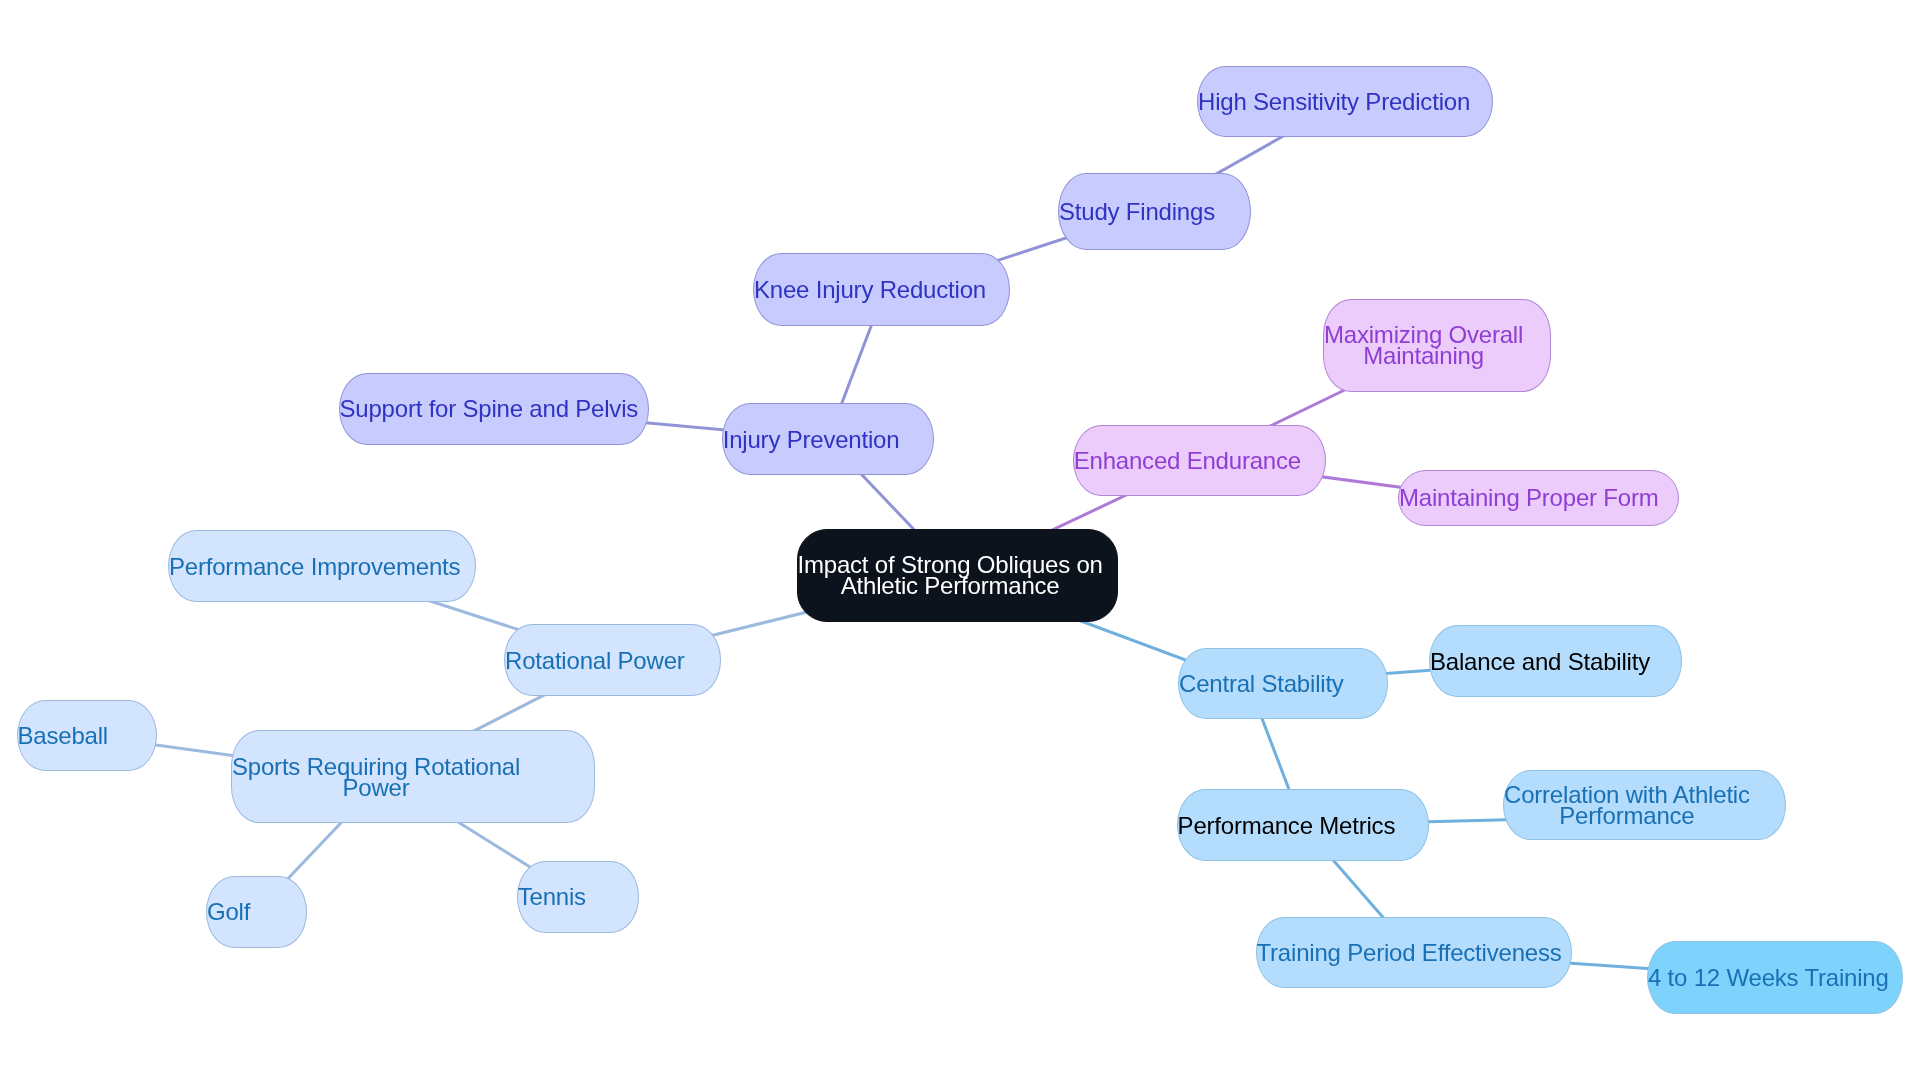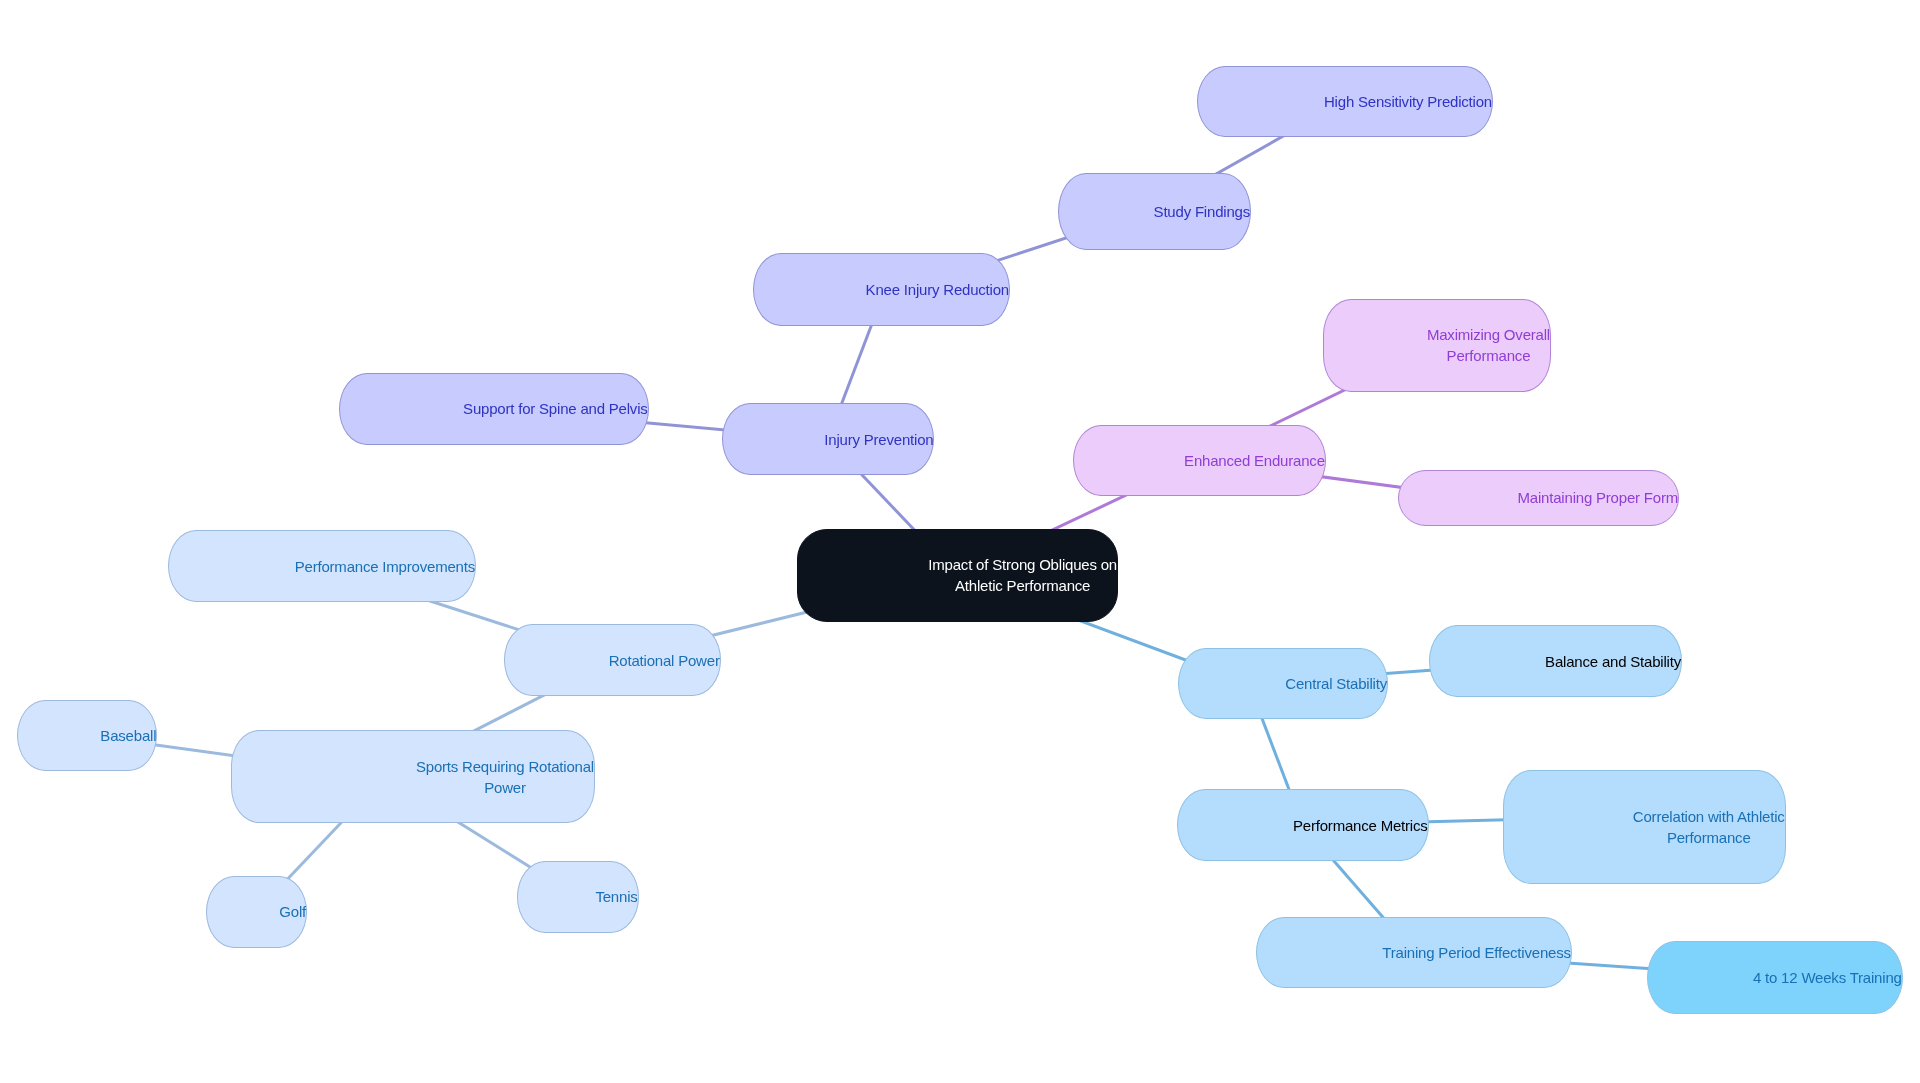--- a/index.html
+++ b/index.html
@@ -27,24 +27,24 @@
     left: 0;
     top: 0;
     width: 1920px;
     height: 1083px;
   }
   .node {
     position: absolute;
     box-sizing: border-box;
     display: flex;
     align-items: center;
-    justify-content: flex-end;
+    justify-content: flex-start;
     text-align: center;
     border: 1px solid transparent;
-    font-size: 15px;
+    font-size: 24px;
     line-height: 21px;
     letter-spacing: -0.2px;
     white-space: pre-line;
   }
   .node-label {
     display: block;
     transform: translate3d(0, 0, 0);
   }
 </style>
 </head>
@@ -93,21 +93,21 @@
       <span class="node-label">High Sensitivity Prediction</span>
     </div>
     <div class="node" style="border-radius:28px/50%;left:338.5px;top:372.7px;width:310.1px;height:72.3px;background:#c8cbfd;border-color:#9094d6;color:#2f33c2">
       <span class="node-label">Support for Spine and Pelvis</span>
     </div>
     <div class="node" style="border-radius:28px/50%;left:1072.7px;top:424.7px;width:253.1px;height:71.5px;background:#ecccfb;border-color:#b184d5;color:#8f3ed4">
       <span class="node-label">Enhanced Endurance</span>
     </div>
     <div class="node" style="border-radius:28px/36px;left:1323px;top:298.5px;width:228px;height:93.5px;background:#ecccfb;border-color:#b184d5;color:#8f3ed4">
       <span class="node-label">Maximizing Overall
-Performance</span>
+Maintaining</span>
     </div>
     <div class="node" style="border-radius:28px/50%;left:1398px;top:469.7px;width:281px;height:56px;background:#ecccfb;border-color:#b184d5;color:#8f3ed4">
       <span class="node-label">Maintaining Proper Form</span>
     </div>
     <div class="node" style="border-radius:28px/50%;left:504px;top:624.4px;width:216.7px;height:71.3px;background:#d2e4fe;border-color:#9cb9de;color:#1a70b4">
       <span class="node-label">Rotational Power</span>
     </div>
     <div class="node" style="border-radius:28px/50%;left:168px;top:530px;width:308px;height:72px;background:#d2e4fe;border-color:#9cb9de;color:#1a70b4">
       <span class="node-label">Performance Improvements</span>
     </div>
@@ -126,21 +126,21 @@
     </div>
     <div class="node" style="border-radius:28px/50%;left:1178px;top:647.6px;width:210px;height:71.8px;background:#b3dcfd;border-color:#8ec2e4;color:#1a70b4">
       <span class="node-label">Central Stability</span>
     </div>
     <div class="node" style="border-radius:28px/50%;left:1429px;top:625.4px;width:253px;height:71.6px;background:#b3dcfd;border-color:#8ec2e4;color:#000000">
       <span class="node-label">Balance and Stability</span>
     </div>
     <div class="node" style="border-radius:28px/50%;left:1176.6px;top:789.4px;width:252px;height:71.4px;background:#b3dcfd;border-color:#8ec2e4;color:#000000">
       <span class="node-label">Performance Metrics</span>
     </div>
-    <div class="node" style="border-radius:28px/36px;left:1503px;top:770px;width:282.6px;height:114px;background:#b3dcfd;border-color:#8ec2e4;color:#1a70b4">
+    <div class="node" style="border-radius:28px/36px;left:1503px;top:770px;width:282.6px;height:70px;background:#b3dcfd;border-color:#8ec2e4;color:#1a70b4">
       <span class="node-label">Correlation with Athletic
 Performance</span>
     </div>
     <div class="node" style="border-radius:28px/50%;left:1255.5px;top:916.6px;width:316.3px;height:71.8px;background:#b3dcfd;border-color:#8ec2e4;color:#1a70b4">
       <span class="node-label">Training Period Effectiveness</span>
     </div>
     <div class="node" style="border-radius:28px/50%;left:1647px;top:941px;width:255.7px;height:72.5px;background:#7dd3fc;border-color:#8ec2e4;color:#1a70b4">
       <span class="node-label">4 to 12 Weeks Training</span>
     </div>
   </div>

